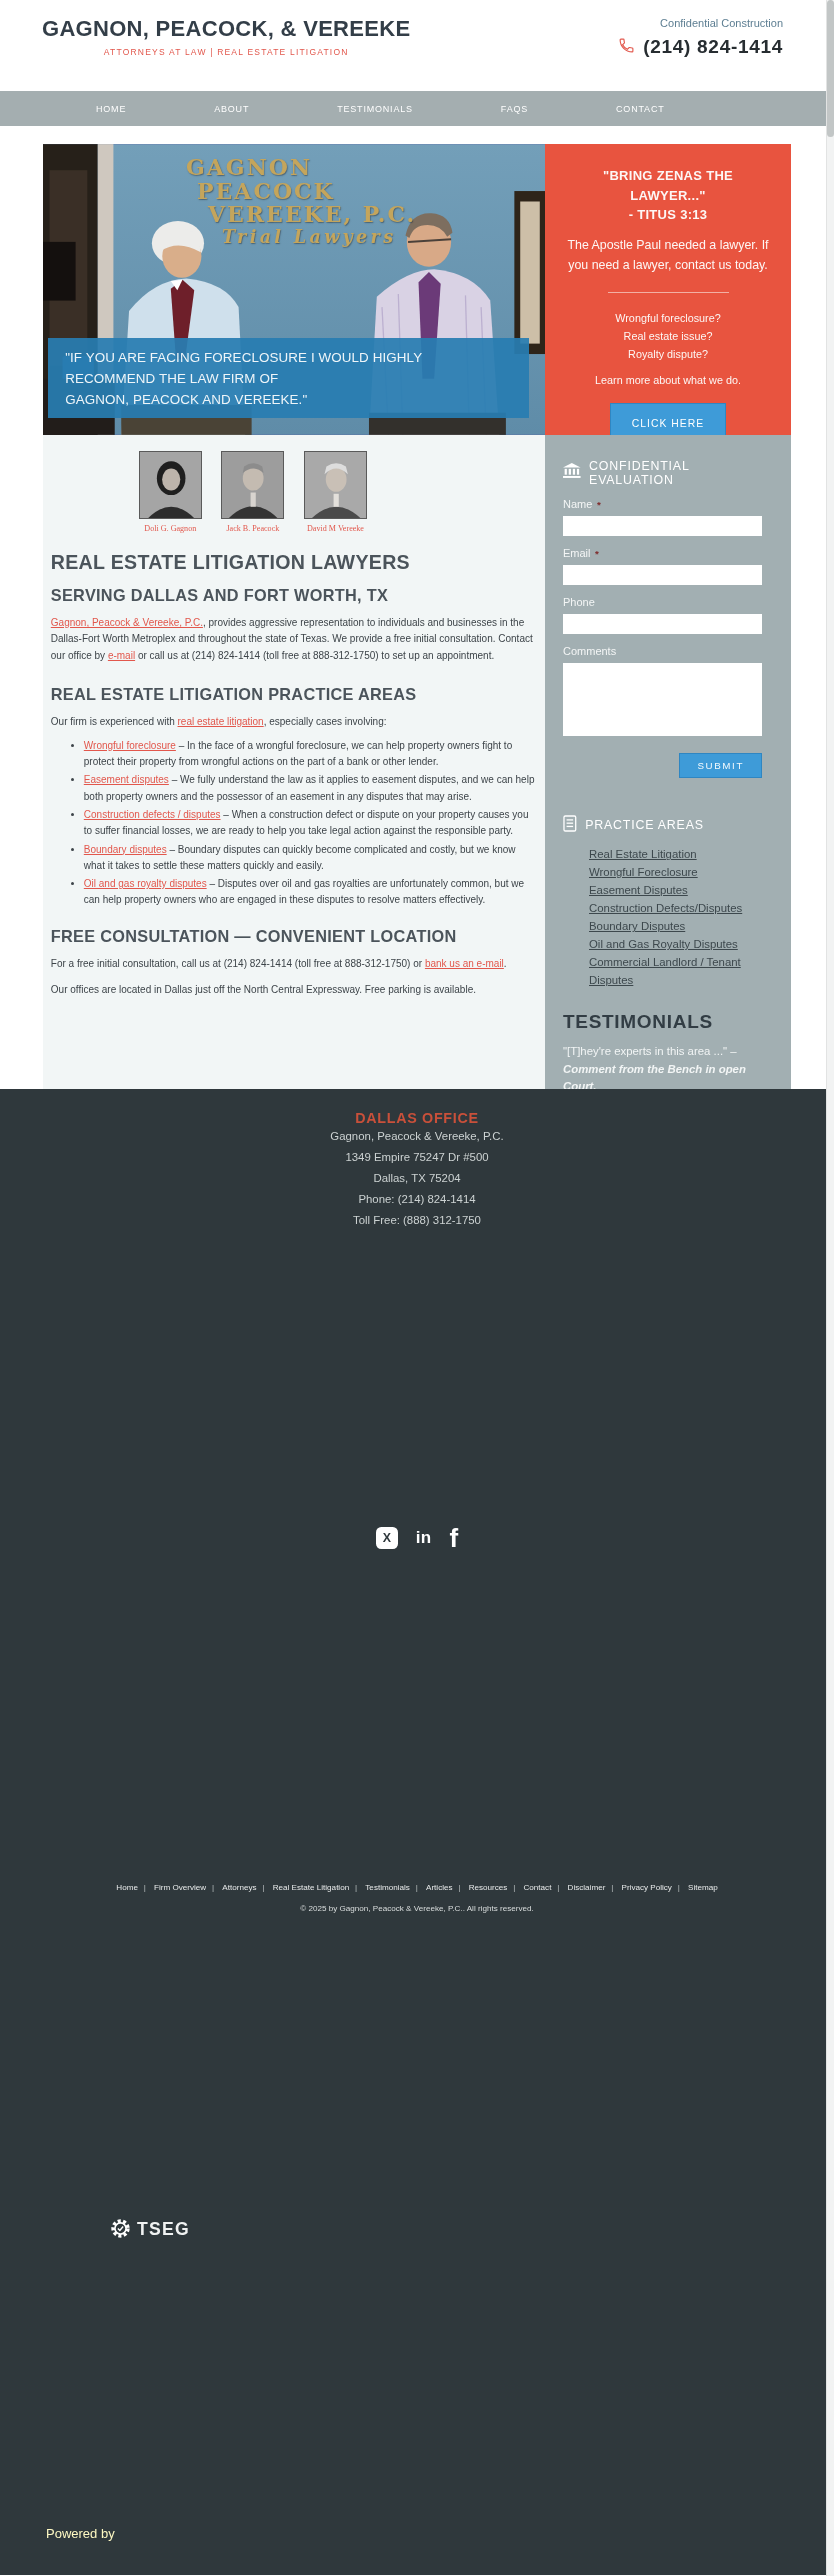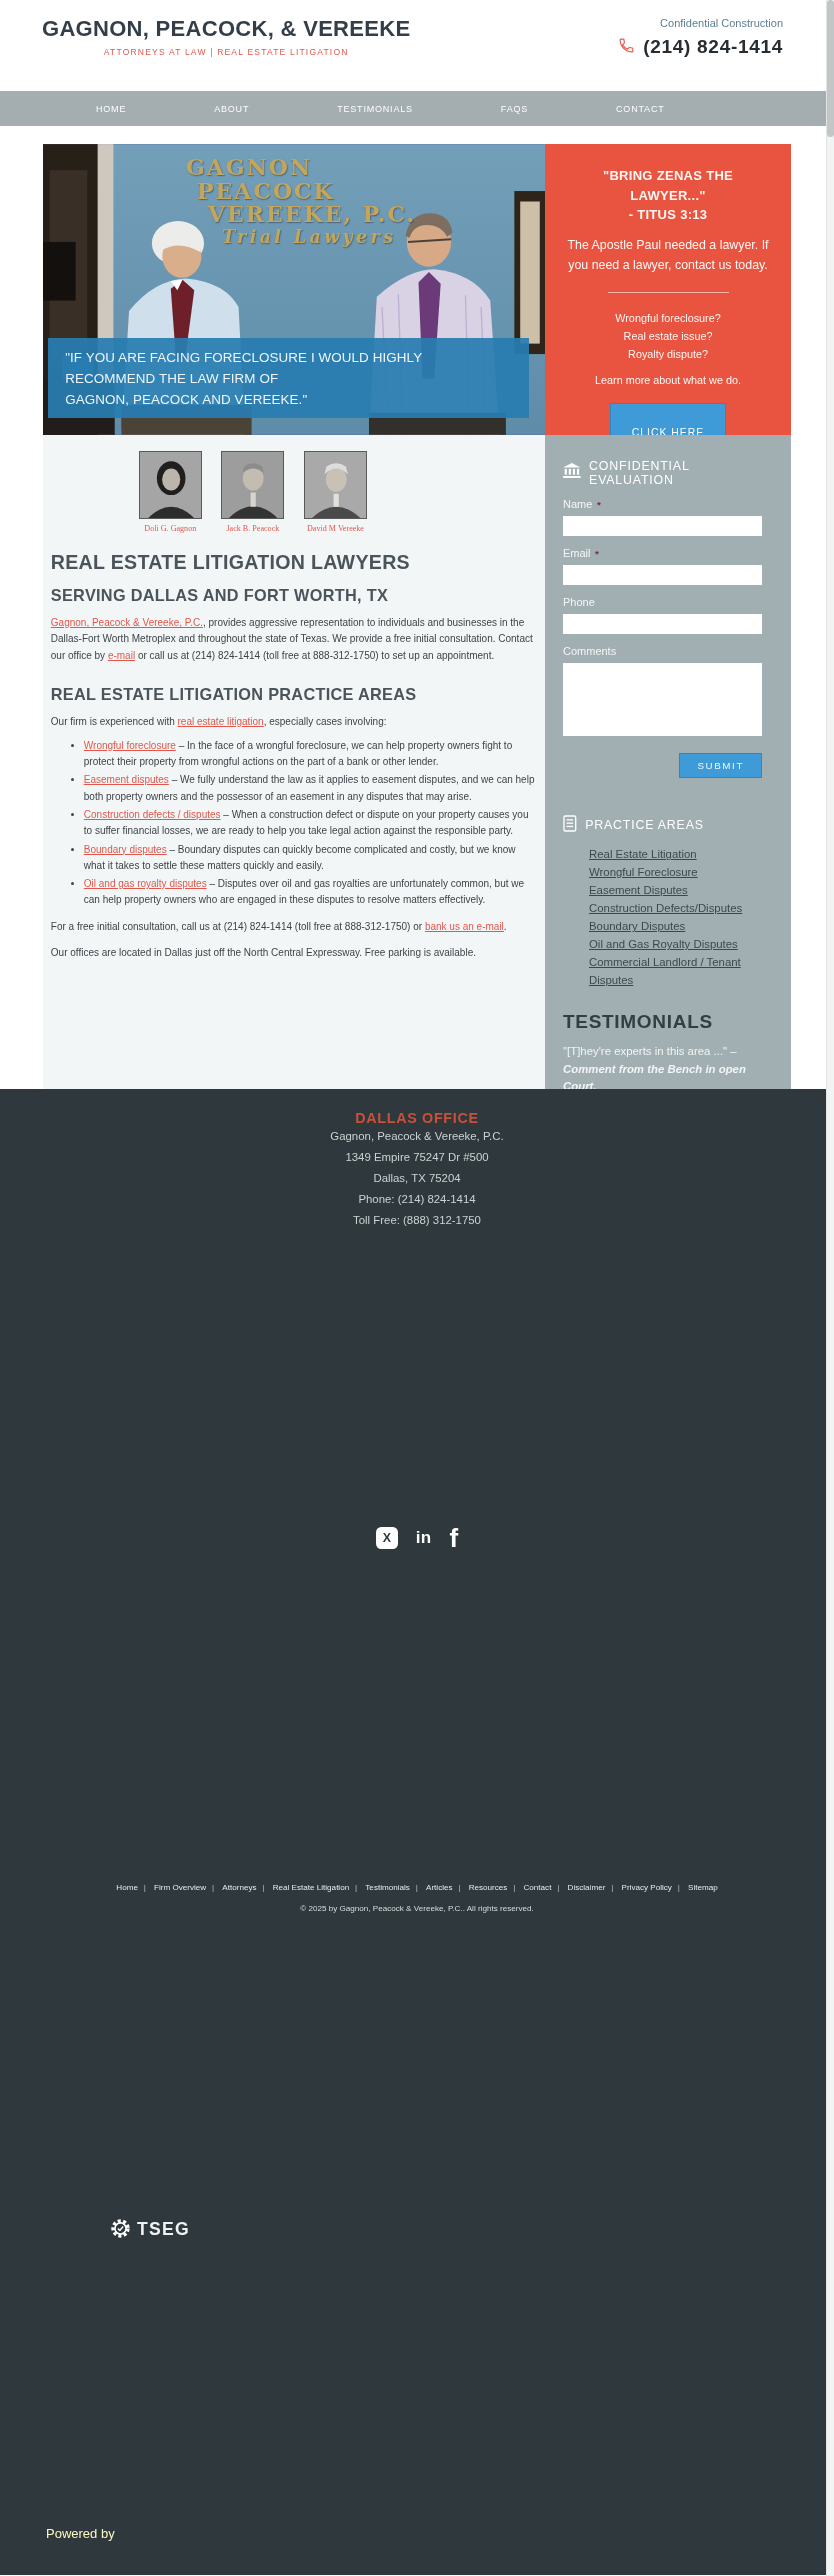--- a/index.html
+++ b/index.html
@@ -43,21 +43,21 @@
   .hero-banner { position:absolute; left:5.2px; right:15.6px; bottom:17px; background:rgba(40,125,178,.93); padding:8.5px 17px; }
   .hero-banner div { color:#eef5f9; font-size:13.4px; line-height:21px; letter-spacing:0.1px; }
 
   
   .promo { width:246px; height:291px; background:#e8543f; color:#fdf7f5; text-align:center; padding:22px 22px 0 22px; }
   .promo-title { font-size:13px; font-weight:bold; line-height:19.6px; letter-spacing:0.3px; }
   .promo-body { margin-top:10.4px; font-size:12.4px; line-height:20px; }
   .promo-divider { width:121px; border-top:0.7px solid #f2b0a4; margin:17px auto 15.6px auto; }
   .promo-q { font-size:10.8px; line-height:18px; }
   .promo-learn { margin-top:11.7px; font-size:10.8px; }
-  .promo-btn { display:block; margin:17px auto 0 auto; background:#3e9bd8; border:1.3px solid #2f86c2; color:#ffffff; font-size:10.4px; letter-spacing:1px; padding:23px 21px; cursor:pointer; font-family:"Liberation Sans",sans-serif; }
+  .promo-btn { display:block; margin:17px auto 0 auto; background:#3e9bd8; border:1.3px solid #2f86c2; color:#ffffff; font-size:10.4px; letter-spacing:1px; padding:14px 21px; cursor:pointer; font-family:"Liberation Sans",sans-serif; }
 
   
   .main-col { width:502px; background:#f2f6f6; padding:15.6px 10.4px 0 7.8px; color:#3d4449; }
   .photos { display:flex; gap:19.6px; margin-left:88px; }
   .photo-card { width:63px; }
   .photo-frame { width:63px; height:68px; border:0.7px solid #5a5a5a; background:#a9a9a9; overflow:hidden; }
   .photo-name { display:block; margin-top:5.9px; text-align:center; font-size:8.1px; color:#e2574c; text-decoration:none;font-family:Liberation Serif, serif; }
   h1.h-main { margin-top:18px; font-size:19.6px; color:#4b545b; letter-spacing:0.3px; }
   h2.h-sub  { margin-top:11.7px; font-size:16.3px; color:#4b545b; letter-spacing:0.3px; }
   .main-col p { margin-top:9.8px; font-size:10px; line-height:16.3px; max-width:484px; }
@@ -252,20 +252,21 @@
       <p><span>Our firm is experienced with </span><a class="red-link">real estate litigation</a><span>, especially cases involving:</span></p>
 
       <ul class="bullets">
         <li><a class="red-link">Wrongful foreclosure</a><span> – In the face of a wrongful foreclosure, we can help property owners fight to protect their property from wrongful actions on the part of a bank or other lender.</span></li>
         <li><a class="red-link">Easement disputes</a><span> – We fully understand the law as it applies to easement disputes, and we can help both property owners and the possessor of an easement in any disputes that may arise.</span></li>
         <li><a class="red-link">Construction defects / disputes</a><span> – When a construction defect or dispute on your property causes you to suffer financial losses, we are ready to help you take legal action against the responsible party.</span></li>
         <li><a class="red-link">Boundary disputes</a><span> – Boundary disputes can quickly become complicated and costly, but we know what it takes to settle these matters quickly and easily.</span></li>
         <li><a class="red-link">Oil and gas royalty disputes</a><span> – Disputes over oil and gas royalties are unfortunately common, but we can help property owners who are engaged in these disputes to resolve matters effectively.</span></li>
       </ul>
 
+      <h2 class="h-sub" style="margin-top:18px;">FREE CONSULTATION — CONVENIENT LOCATION</h2>
 
       <p><span>For a free initial consultation, call us at (214) 824-1414 (toll free at 888-312-1750) or </span><a class="red-link">bank us an e-mail</a><span>.</span></p>
       <p>Our offices are located in Dallas just off the North Central Expressway. Free parking is available.</p>
     </div>
 
     <div class="side-col">
       <div class="form-wrap">
         <div class="side-head">
           <span>
             <svg width="17.6" height="15.6" viewBox="0 0 27 24" fill="#ffffff">

